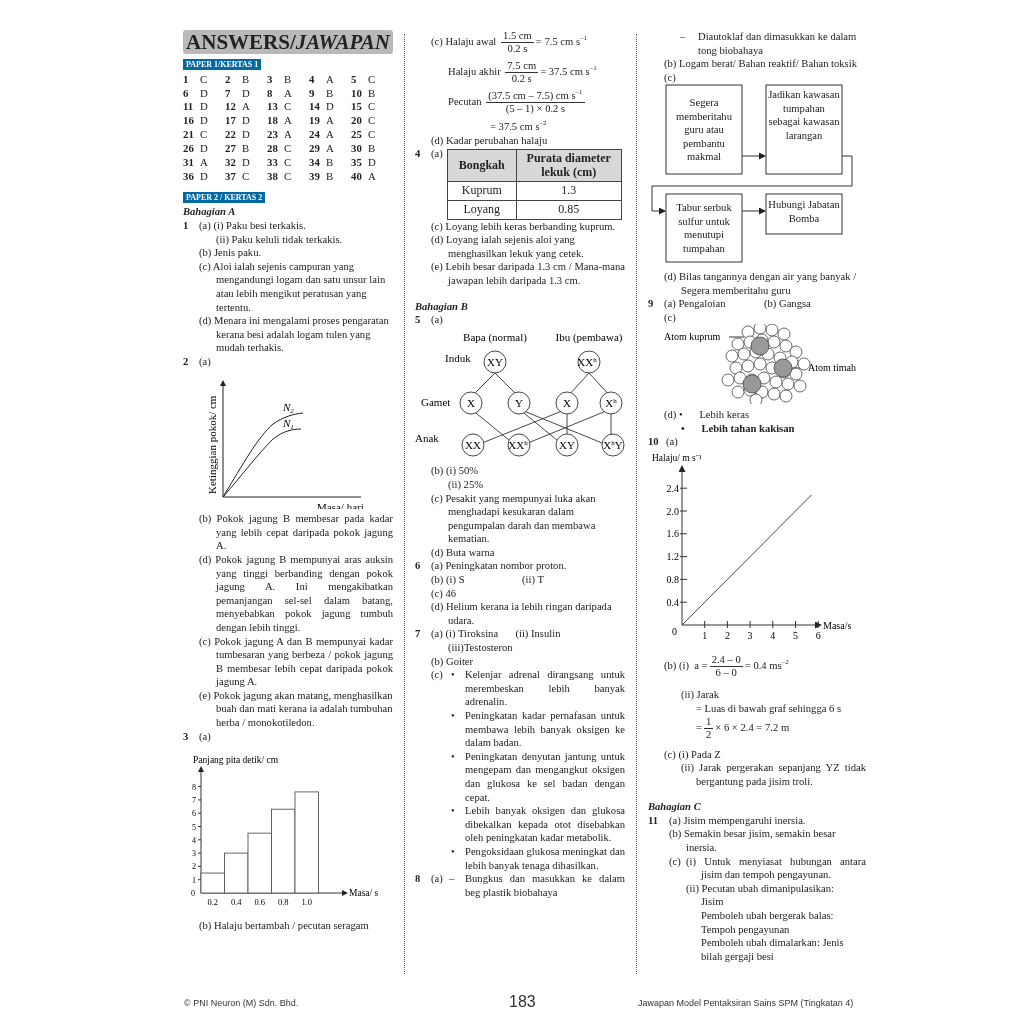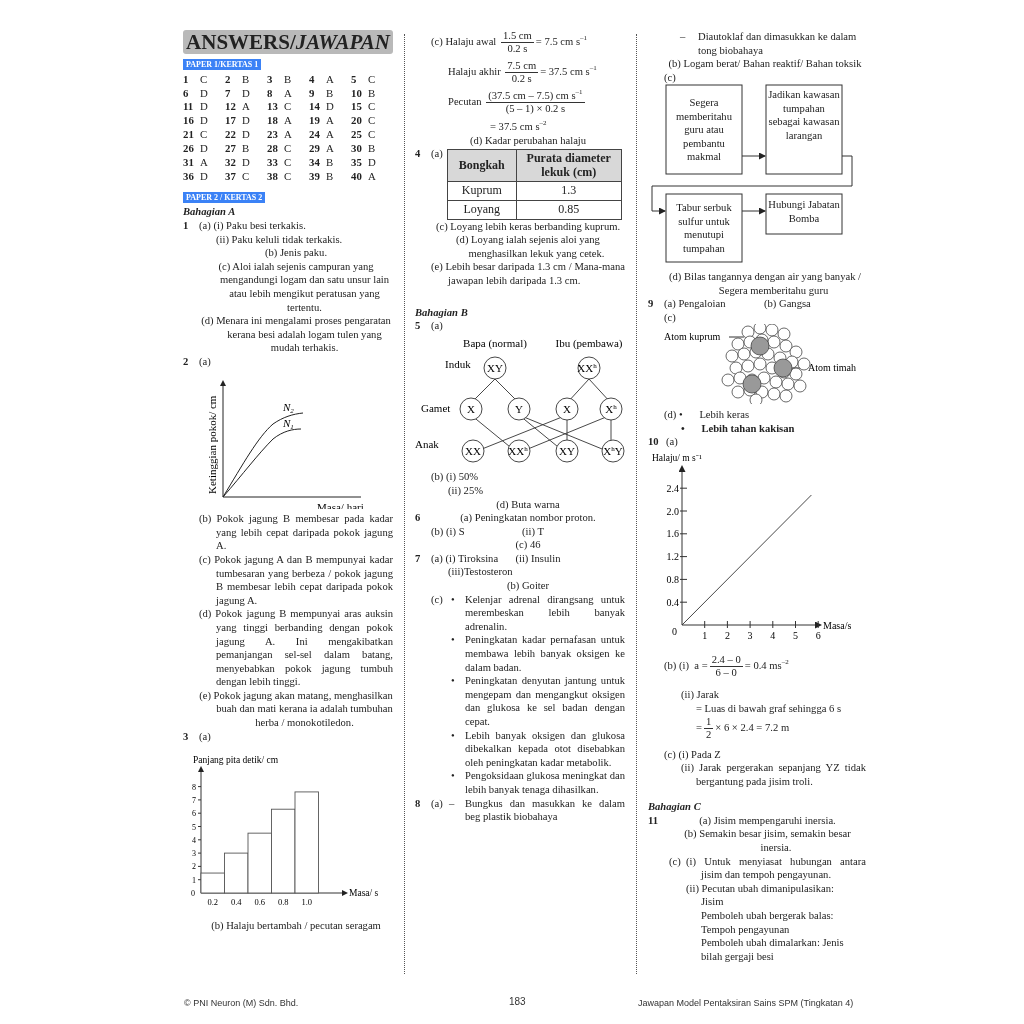--- a/index.html
+++ b/index.html
@@ -4,29 +4,29 @@
 <style>
   html,body{margin:0;padding:0;background:#fff;}
   body{width:1024px;height:1024px;position:relative;overflow:hidden;font-family:"Liberation Serif",serif;color:#222;font-size:10.6px;line-height:13.6px;}
   .col{position:absolute;top:30px;}
   #c1{left:183px;width:210px;}
   #c2{left:415px;width:210px;}
   #c3{left:648px;width:218px;}
   .vsep{position:absolute;top:34px;height:940px;border-left:1.5px dotted #555;}
   .banner{background:#b9b9b9;border-radius:3px;height:24px;text-align:center;font-weight:bold;font-size:21px;line-height:24px;color:#222;}
   .banner i{font-style:italic;}
-  .tag{display:inline-block;background:#3b82f6;color:#fff;font-weight:bold;font-size:8px;line-height:11px;padding:0 3px;margin-top:5px;}
+  .tag{display:inline-block;background:#0369a1;color:#fff;font-weight:bold;font-size:8px;line-height:11px;padding:0 3px;margin-top:5px;}
   .mcq{display:grid;grid-template-columns:repeat(5,42px);margin-top:2px;}
   .mcq div{line-height:13.9px;font-size:10.8px;}
   .mcq b{display:inline-block;width:17px;}
   .sec{font-weight:bold;font-style:italic;margin-top:2px;}
   .row{position:relative;}
   .n{position:absolute;left:0;font-weight:bold;}
   .l1{padding-left:16px;}
-  .l2{padding-left:33px;text-indent:-17px;text-align:center;}
+  .l2{padding-left:33px;text-indent:-17px;}
   .l3{padding-left:50px;text-indent:-17px;}
   .just{text-align:justify;}
   svg text{font-family:"Liberation Serif",serif;}
   table.tb{border-collapse:collapse;font-size:12px;margin:2px 0 0 0;}
   table.tb th,table.tb td{border:1px solid #444;text-align:center;padding:2px 4px;}
   table.tb th{background:#d8d8d8;font-weight:bold;}
   .frac{display:inline-block;vertical-align:middle;text-align:center;margin:0 2px;}
   .frac span{display:block;line-height:12px;}
   .frac .num{border-bottom:1px solid #333;padding:0 2px;}
   sup{font-size:7px;line-height:0;}
@@ -110,22 +110,22 @@
       <line x1="40" y1="128" x2="40" y2="14" stroke="#222" stroke-width="1" marker-end="url(#ar)"></line>
       <line x1="40" y1="128" x2="178" y2="128" stroke="#222" stroke-width="1"></line>
       <path d="M40,128 C60,95 75,68 90,55 C100,48 110,45 120,44" fill="none" stroke="#222"></path>
       <path d="M40,128 C60,105 75,85 90,70 C100,62 110,60 118,60" fill="none" stroke="#222"></path>
       <text x="100" y="42" font-size="11" font-style="italic"><tspan>N</tspan><tspan font-size="7" dy="2">2</tspan></text>
       <text x="100" y="58" font-size="11" font-style="italic"><tspan>N</tspan><tspan font-size="7" dy="2">1</tspan></text>
       <text transform="translate(33,125) rotate(-90)" font-size="11">Ketinggian pokok/ cm</text>
       <text x="134" y="142" font-size="11">Masa/ hari</text>
     </svg>
     <div class="l2 just">(b) Pokok jagung B membesar pada kadar yang lebih cepat daripada pokok jagung A.</div>
+    <div class="l2 just">(d) Pokok jagung B mempunyai aras auksin yang tinggi berbanding dengan pokok jagung A. Ini mengakibatkan pemanjangan sel-sel dalam batang, menyebabkan pokok jagung tumbuh dengan lebih tinggi.</div>
     <div class="l2 just">(c) Pokok jagung A dan B mempunyai kadar tumbesaran yang berbeza / pokok jagung B membesar lebih cepat daripada pokok jagung A.</div>
-    <div class="l2 just">(d) Pokok jagung B mempunyai aras auksin yang tinggi berbanding dengan pokok jagung A. Ini mengakibatkan pemanjangan sel-sel dalam batang, menyebabkan pokok jagung tumbuh dengan lebih tinggi.</div>
     <div class="l2">(e) Pokok jagung akan matang, menghasilkan buah dan mati kerana ia adalah tumbuhan herba / monokotiledon.</div>
   </div>
 
   <div class="row">
     <span class="n">3</span>
     <div class="l1">(a)</div>
     <svg id="barchart" width="210" height="170">
         <text x="10" y="20" font-size="9.5">Panjang pita detik/ cm</text>
         <defs>
           <marker id="ar3" markerWidth="6" markerHeight="6" refX="3" refY="3" orient="auto">
@@ -198,21 +198,21 @@
               <td>0.85</td>
             </tr>
       </tbody>
         </table>
     </div>
     <div class="l2">(c) Loyang lebih keras berbanding kuprum.</div>
     <div class="l2">(d) Loyang ialah sejenis aloi yang menghasilkan lekuk yang cetek.</div>
     <div class="l2 just">(e) Lebih besar daripada 1.3 cm / Mana-mana jawapan lebih daripada 1.3 cm.</div>
   </div>
 
-  <div class="sec" style="margin-top:18px;">Bahagian B</div>
+  <div class="sec" style="margin-top:12px;">Bahagian B</div>
   <div class="row">
     <span class="n">5</span>
     <div class="l1">(a)</div>
     <svg width="215" height="134">
       <g fill="none" stroke="#333" stroke-width="0.9">
         <line x1="80" y1="46" x2="56" y2="70"></line>
           <line x1="80" y1="46" x2="104" y2="70"></line>
         <line x1="174" y1="46" x2="152" y2="70"></line>
           <line x1="174" y1="46" x2="196" y2="70"></line>
         <line x1="56" y1="82" x2="100" y2="118"></line>
@@ -250,28 +250,30 @@
         <text x="198" y="122"><tspan>X</tspan><tspan font-size="7" dy="-4">h</tspan><tspan dy="4">Y</tspan></text>
       </g>
       <g font-size="11">
         <text x="30" y="35">Induk</text>
         <text x="6" y="79">Gamet</text>
         <text x="0" y="115">Anak</text>
       </g>
     </svg>
     <div class="l1"><span>(b)</span> <span>(i)    50%</span></div>
     <div class="l3">(ii)  25%</div>
+    <div class="l2">(c) Pesakit yang mempunyai luka akan menghadapi kesukaran dalam pengumpalan darah dan membawa kematian.</div>
     <div class="l2">(d) Buta warna</div>
   </div>
 
   <div class="row">
     <span class="n">6</span>
     <div class="l2">(a) Peningkatan nombor proton.</div>
     <div class="l1"><span>(b)</span> <span style="display:inline-block;width:76px;">(i)  S</span><span>(ii) T</span></div>
     <div class="l2">(c) 46</div>
+    <div class="l2">(d) Helium kerana ia lebih ringan daripada udara.</div>
   </div>
 
   <div class="row">
     <span class="n">7</span>
     <div class="l1"><span>(a)</span> <span style="display:inline-block;width:70px;">(i)  Tiroksina</span><span>(ii) Insulin</span></div>
     <div style="padding-left:33px;">(iii)Testosteron</div>
     <div class="l2">(b) Goiter</div>
     <div id="q7c" class="row">
       <span style="position:absolute;left:16px;">(c)</span>
     <div class="row just" style="padding-left: 50px;"><span style="position: absolute; left: 36px;">•</span><span>Kelenjar adrenal dirangsang untuk merembeskan lebih banyak adrenalin.</span></div>
@@ -431,14 +433,14 @@
     <div id="q11lines" style="padding-left:53px;">
         <div>Jisim</div>
         <div>Pemboleh ubah bergerak balas:</div>
         <div>Tempoh pengayunan</div>
         <div>Pemboleh ubah dimalarkan: Jenis bilah gergaji besi</div>
       </div>
   </div>
 </div>
 
 <div class="footer" style="left:184px;">© PNI Neuron (M) Sdn. Bhd.</div>
-<div class="footer" style="left:509px;font-size:10px;top:995px;">183</div>
+<div class="footer" style="left:509px;font-size:16px;top:995px;">183</div>
 <div class="footer" style="left:638px;">Jawapan Model Pentaksiran Sains SPM (Tingkatan 4)</div>
 
 </body></html>

